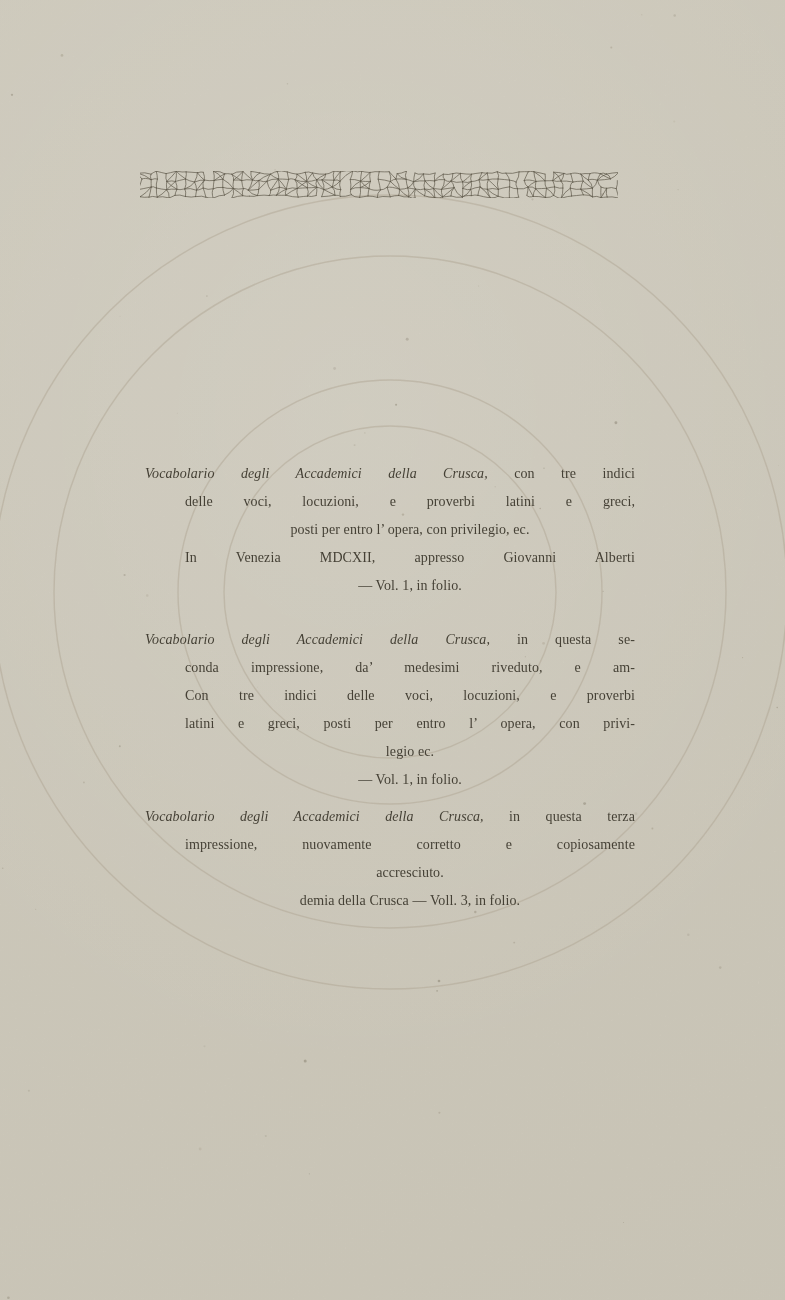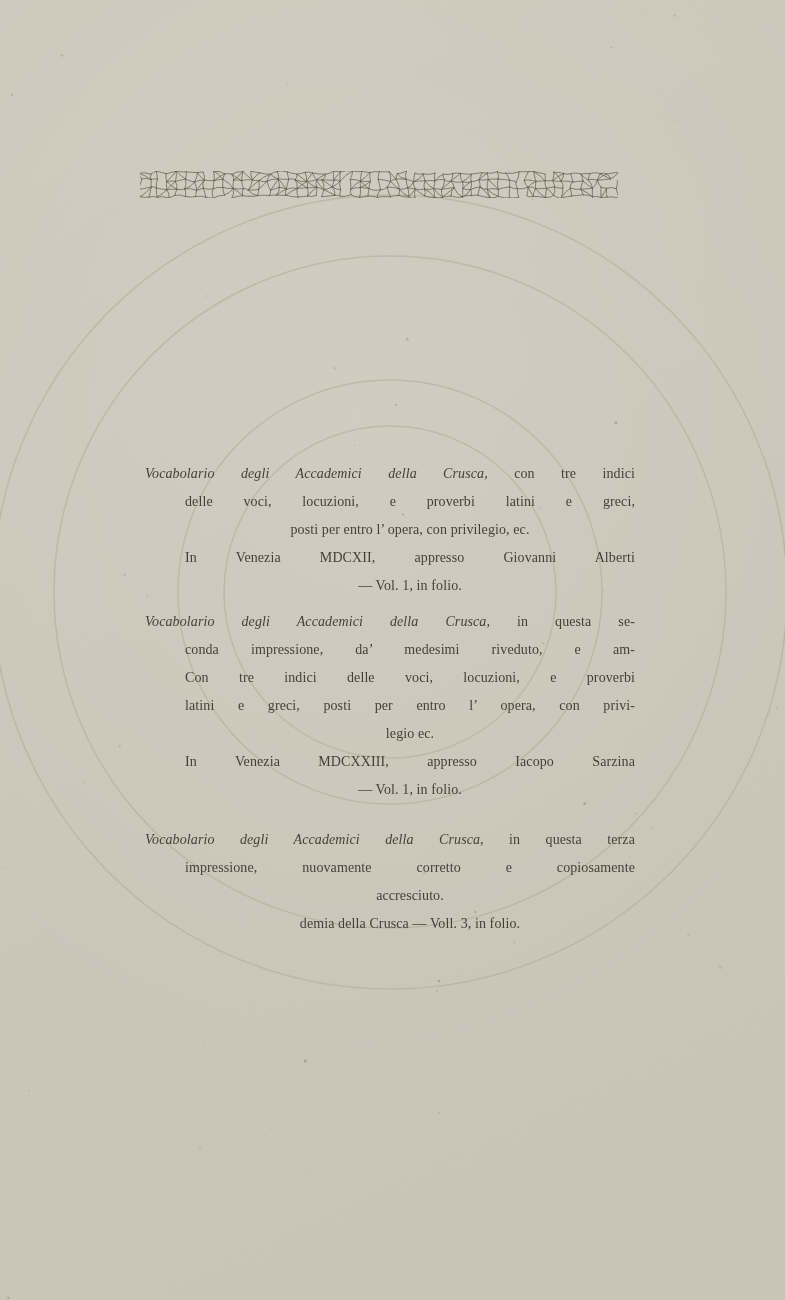--- a/index.html
+++ b/index.html
@@ -22,22 +22,22 @@
   .ornament{
     position:absolute;left:140px;top:171px;width:478px;height:27px;
   }
   .text-block{
     position:absolute;left:145px;top:460px;width:490px;
     color:#423e33;
     font-size:14px;
     letter-spacing:0.1px;
   }
   .para{margin:0;}
-  .para + .para{margin-top:8px;}
-  .para:nth-child(3){margin-top:22px;}
+  .para + .para{margin-top:26px;}
+  .para:nth-child(3){margin-top:9px;}
   .line{
     display:block;min-height:28px;line-height:28px;
     padding-left:40px;text-align:center;white-space:normal;
   }
   .line.first{padding-left:0;}
   .line.just{text-align:justify;text-align-last:justify;}
   .it{font-style:italic;}
   .ro{font-style:normal;}
 </style>
 </head>
@@ -491,21 +491,20 @@
         <div class="line"><span class="ro">posti per entro l’ opera, con privilegio, ec.</span></div>
         <div class="line just"><span class="ro">In Venezia MDCXII, appresso Giovanni Alberti</span></div>
         <div class="line"><span class="ro">— Vol. 1, in folio.</span></div>
       </div>
       <div class="para">
         <div class="line first just"><span class="it">Vocabolario degli Accademici della Crusca,</span><span class="ro"> in questa se-</span></div>
         <div class="line just"><span class="ro">conda impressione, da’ medesimi riveduto, e am-</span></div>
         <div class="line just"><span class="ro">Con tre indici delle voci, locuzioni, e proverbi</span></div>
         <div class="line just"><span class="ro">latini e greci, posti per entro l’ opera, con privi-</span></div>
         <div class="line"><span class="ro">legio ec.</span></div>
-        <div class="line just"><span class="ro">In Venezia MDCXXIII, appresso Iacopo Sarzina</span></div>
         <div class="line"><span class="ro">— Vol. 1, in folio.</span></div>
       </div>
       <div class="para">
         <div class="line first just"><span class="it">Vocabolario degli Accademici della Crusca,</span><span class="ro"> in questa terza</span></div>
         <div class="line just"><span class="ro">impressione, nuovamente corretto e copiosamente</span></div>
         <div class="line"><span class="ro">accresciuto.</span></div>
         <div class="line"><span class="ro">demia della Crusca — Voll. 3, in folio.</span></div>
       </div>
     </div>
 

